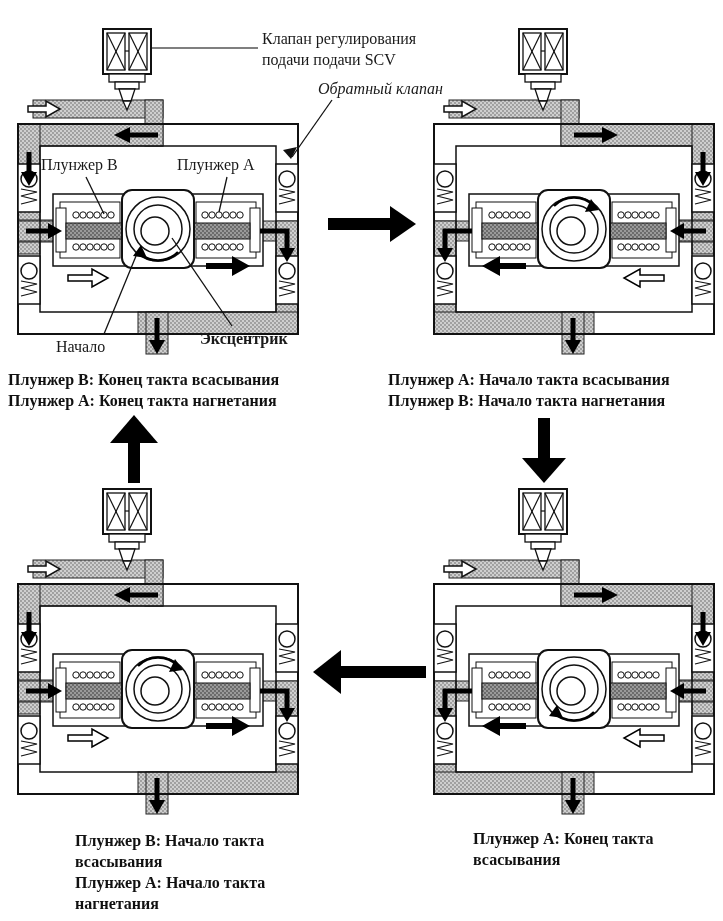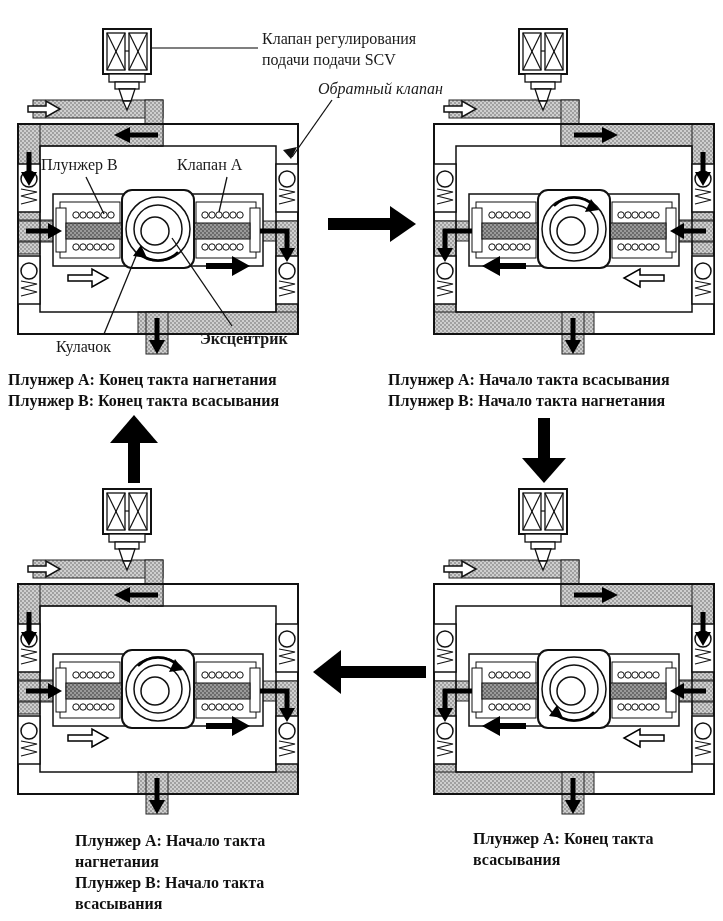--- a/index.html
+++ b/index.html
@@ -227,35 +227,35 @@
     <line x1="104" y1="334" x2="136" y2="256" stroke="#111" stroke-width="1.3"></line>
     <line x1="232" y1="326" x2="172" y2="238" stroke="#111" stroke-width="1.3"></line>
   </svg>
 
   <div class="lbl" style="left:262px;top:28px;width:190px;">
     <div>Клапан регулирования</div>
     <div>подачи подачи SCV</div>
   </div>
   <div class="lbl" style="left:318px;top:78px;font-style:italic;">Обратный клапан</div>
   <div class="lbl" style="left:41px;top:154px;">Плунжер B</div>
-  <div class="lbl" style="left:177px;top:154px;">Клапан A</div>
-  <div class="lbl" style="left:56px;top:336px;">Кулачок</div>
+  <div class="lbl" style="left:177px;top:154px;">Плунжер A</div>
+  <div class="lbl" style="left:56px;top:336px;">Начало</div>
   <div class="lbl" style="left:200px;top:328px;font-weight:bold;">Эксцентрик</div>
 
   <div class="caption" style="left:8px;top:369px;width:360px;">
+    <div>Плунжер B: Конец такта всасывания</div>
     <div>Плунжер A: Конец такта нагнетания</div>
-    <div>Плунжер B: Конец такта всасывания</div>
   </div>
   <div class="caption" style="left:388px;top:369px;width:360px;">
     <div>Плунжер A: Начало такта всасывания</div>
     <div>Плунжер B: Начало такта нагнетания</div>
   </div>
   <div class="caption" style="left:75px;top:830px;width:238px;">
+    <div>Плунжер B: Начало такта всасывания</div>
     <div>Плунжер A: Начало такта нагнетания</div>
-    <div>Плунжер B: Начало такта всасывания</div>
   </div>
   <div class="caption" style="left:473px;top:828px;width:238px;">
     <div>Плунжер A: Конец такта всасывания</div>
   </div>
 
   <svg class="cyc" style="left:328px;top:206px;" width="90" height="36">
     <rect x="0" y="12" width="62" height="12" fill="#000"></rect>
     <polygon points="62,0 62,36 88,18" fill="#000"></polygon>
   </svg>
   <svg class="cyc" style="left:522px;top:418px;" width="44" height="66">

